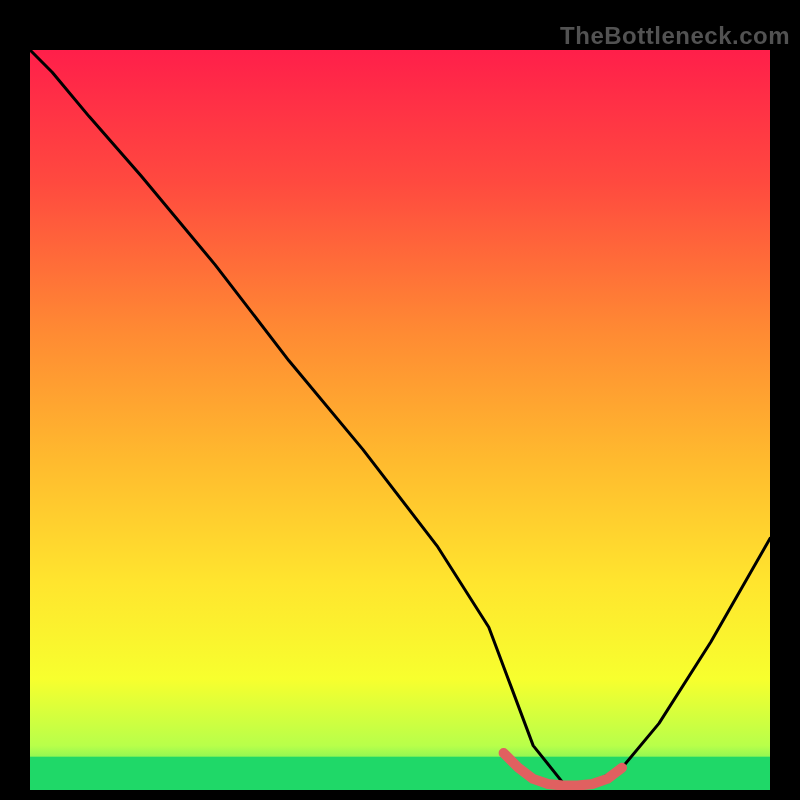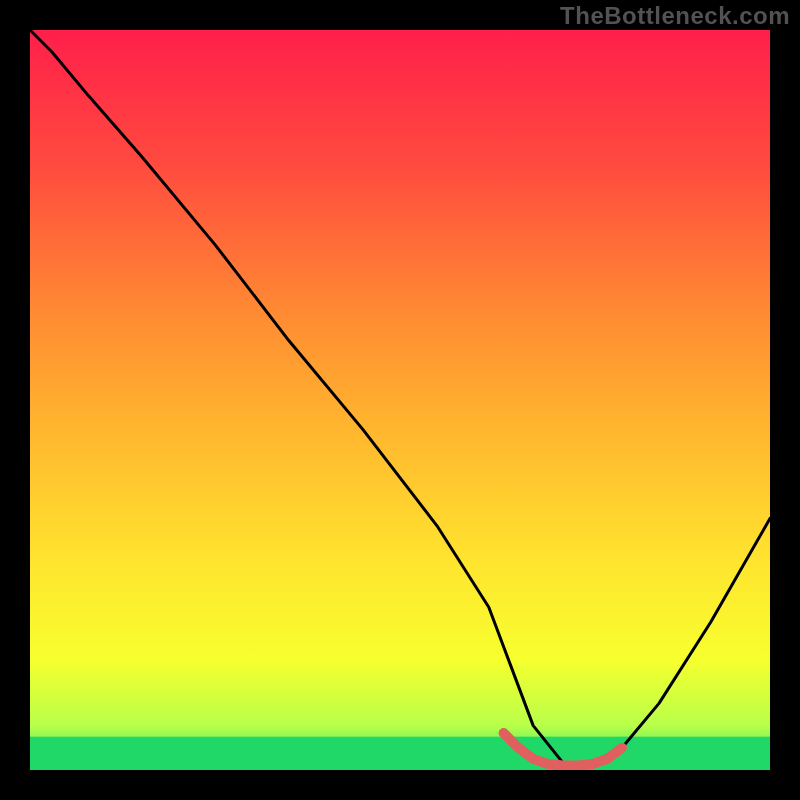--- a/index.html
+++ b/index.html
@@ -8,20 +8,21 @@
     width: 800px;
     height: 800px;
     background: #000000;
     font-family: Arial, Helvetica, sans-serif;
     overflow: hidden;
   }
   .frame {
     position: relative;
     width: 800px;
     height: 614px;
+    margin-top: 20px;
   }
   .watermark {
     position: absolute;
     top: 2px;
     right: 10px;
     font-size: 24px;
     font-weight: bold;
     color: #525252;
     letter-spacing: 0.5px;
     z-index: 5;

